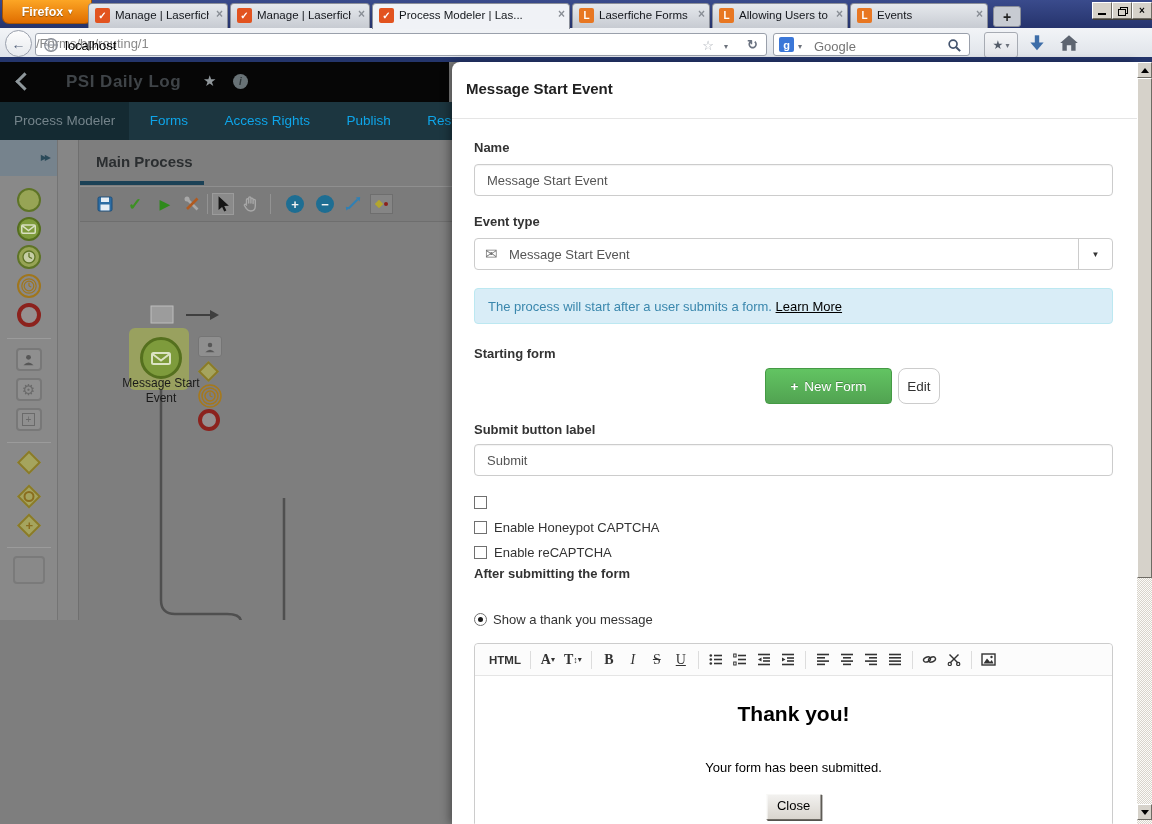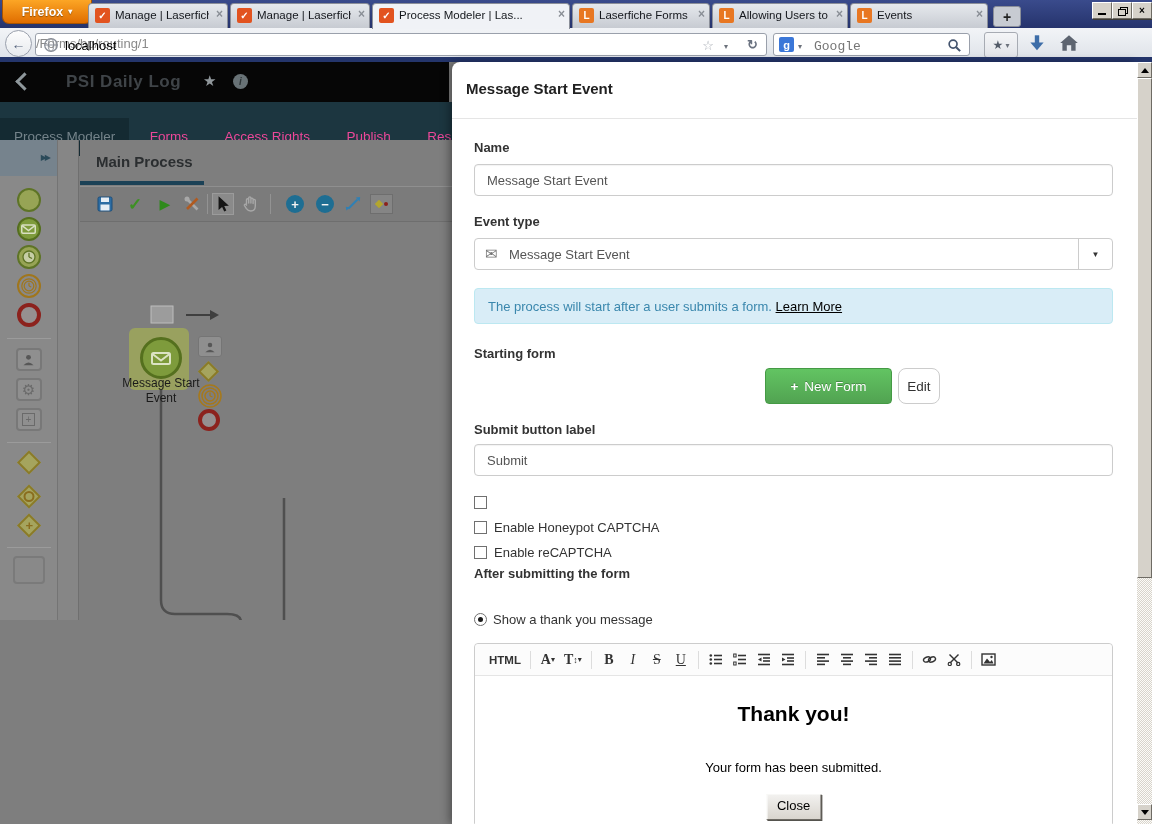--- a/index.html
+++ b/index.html
@@ -37,39 +37,39 @@
   #nav-toolbar{left:0;top:28px;width:1152px;height:29px;background:linear-gradient(#F2F4F7,#E0E4EA)}
   #back-btn{left:5px;top:2px;width:25px;height:25px;border-radius:50%;
     background:linear-gradient(#FDFDFD,#E7EAEE);border:1px solid #9AA0AC;color:#55637C;
     font-size:14px;font-weight:bold}
   #urlbar{left:35px;top:5px;width:732px;height:23px;background:#fff;border:1px solid #9AA0AB;border-radius:3px;box-sizing:border-box}
   #urlbar .host{position:absolute;left:29px;top:4px;font-size:13px;color:#000}
   #urlbar .path{font-size:13px;color:#8A8A8A}
   .urlicon{position:absolute;top:3px}
   #searchbox{left:773px;top:5px;width:197px;height:23px;background:#fff;border:1px solid #9AA0AB;border-radius:3px;box-sizing:border-box}
   #searchbox input{position:absolute;left:38px;top:4px;width:110px;border:none;outline:none;font-size:13px;color:#555;
-    font-family:Liberation Mono, monospace;background:transparent}
+    font-family:Liberation Sans, sans-serif;background:transparent}
   #glogo{position:absolute;left:5px;top:3px;width:15px;height:15px;background:#3B77D8;border-radius:2px;
     color:#fff;font-size:11px;font-weight:bold;display:flex;align-items:center;justify-content:center}
   .caret{font-size:8px;color:#6C727C}
   #bookmark-btn{left:984px;top:4px;width:32px;height:24px;border-radius:3px;border:1px solid #A7ABB3;
     background:linear-gradient(#F4F5F7,#E2E4E9);display:flex;align-items:center;justify-content:center;gap:2px}
   #navy-strip{left:0;top:57px;width:1152px;height:5px;background:#24356B}
 
   
   #page{left:0;top:62px;width:1152px;height:762px;background:#7E7E7E}
   #left-region{left:0;top:0;width:453px;height:558px;overflow:hidden}
   #app-header{left:0;top:0;width:449px;height:40px;background:#060606}
   #app-back{left:18px;top:13px;width:10px;height:10px;border-left:3px solid #8E979B;border-bottom:3px solid #8E979B;transform:rotate(45deg)}
   #app-title{left:66px;top:10px;font-size:17px;font-weight:600;color:#3F4448;letter-spacing:.5px}
   #app-star{left:203px;top:10px;font-size:15px;color:#8F969A}
   #app-info{left:233px;top:12px;width:15px;height:15px;border-radius:50%;background:#687276;
     color:#2E3638;font-size:10px;font-weight:bold;font-style:italic}
   #app-nav{left:0;top:40px;width:453px;height:38px;background:#1C3640;white-space:nowrap}
-  .nav-item{display:inline-block;height:38px;line-height:38px;font-size:13.5px;color:#ec4899;padding:16px 2px}
+  .nav-item{display:inline-block;height:38px;line-height:38px;font-size:13.5px;color:#0ea5e9;padding:0 2px}
   .nav-item.active{background:#142A32;padding:0 14px;color:#74838A}
 
   #workspace{left:0;top:78px;width:453px;height:684px}
   #palette{left:0;top:0;width:58px;height:684px;background:#898989;border-right:1px solid #747474;box-sizing:border-box}
   #palette-strip{left:0;top:0;width:57px;height:36px;background:#76838D}
   #palette-strip .chev{position:absolute;right:8px;top:13px;font-size:8px;letter-spacing:-2px;color:#2A4A5A}
   .pal{position:absolute;left:50%;transform:translateX(-50%)}
   .pal-circle{width:24px;height:24px;border-radius:50%;box-sizing:border-box}
   .pal-div{width:44px;height:1px;background:#9B9B9B}
   .pal-box{width:26px;height:23px;border-radius:4px;border:2px solid #787878;background:#8F8F8F;box-sizing:border-box}

